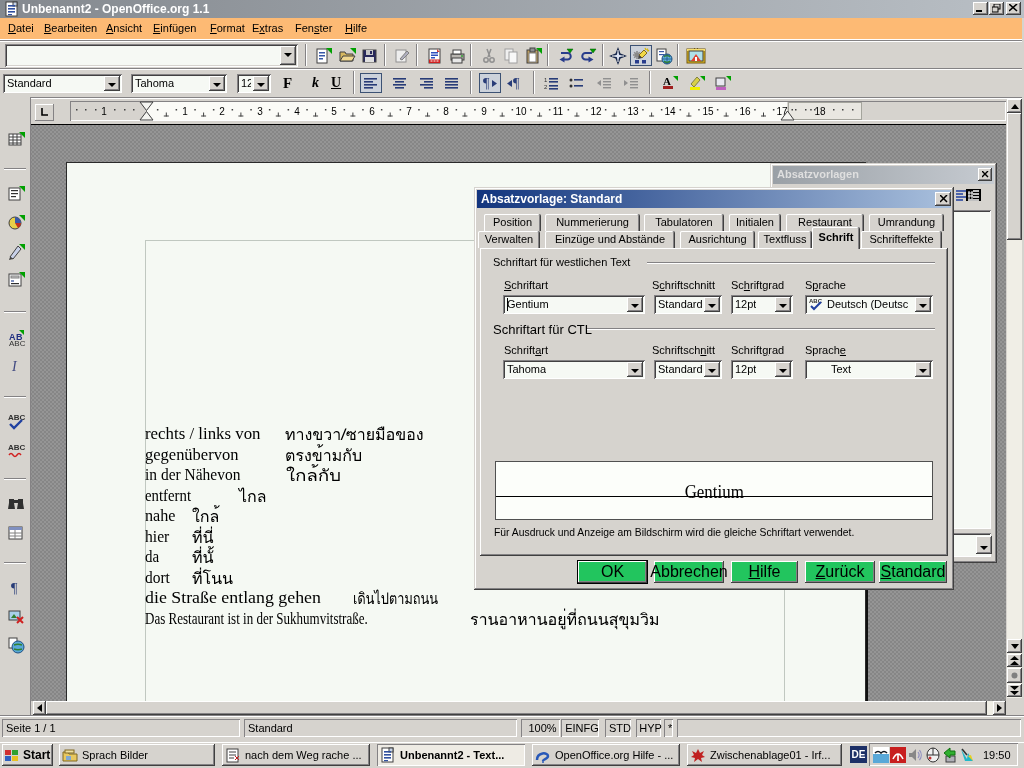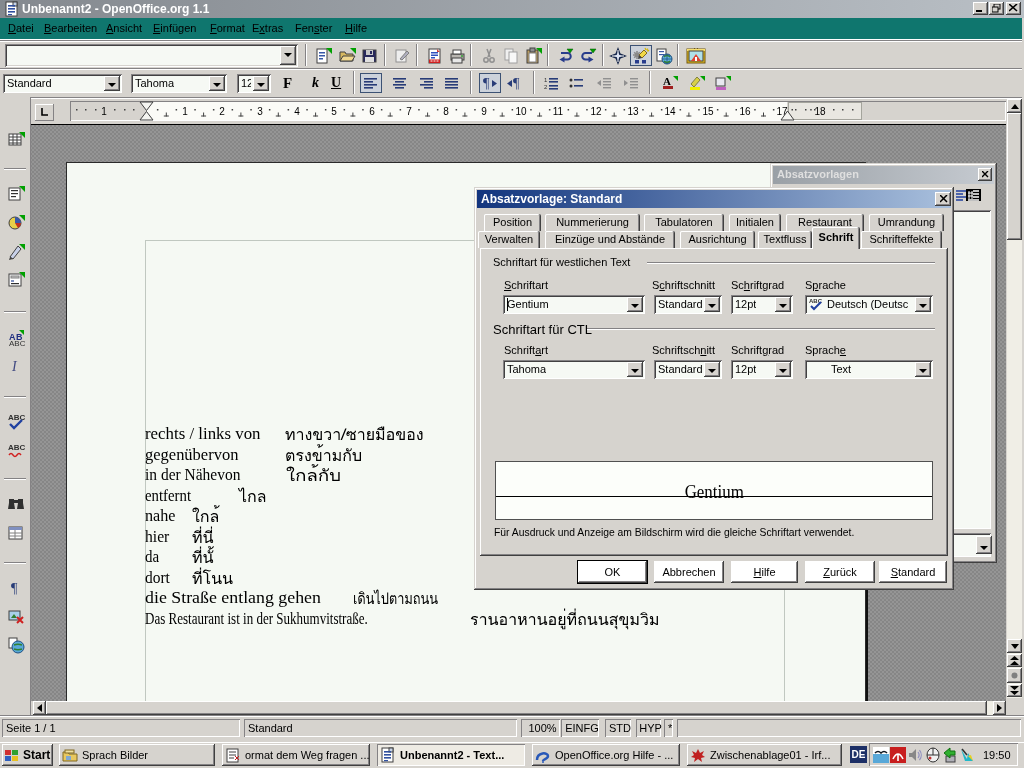--- a/index.html
+++ b/index.html
@@ -9,21 +9,21 @@
 .sunken{box-shadow:inset 1px 1px 0 #848284,inset -1px -1px 0 #fff,inset 2px 2px 0 #424142,inset -2px -2px 0 #d6d3ce;background:#fff}
 .sunken1{box-shadow:inset 1px 1px 0 #848284,inset -1px -1px 0 #fff}
 .field{box-shadow:inset 1px 1px 0 #848284,inset -1px -1px 0 #fff,inset 2px 2px 0 #424142,inset -2px -2px 0 #f6f9f4;background:#f6f9f4}
 .win{position:absolute;background:#d6d3ce;box-shadow:inset -1px -1px 0 #404040,inset 1px 1px 0 #d6d3ce,inset -2px -2px 0 #848284,inset 2px 2px 0 #fff}
 .tbtn{position:absolute;display:flex;align-items:center;justify-content:center}
 .tbtn.pressed{box-shadow:inset 1px 1px 0 #3c5274, inset -1px -1px 0 #3c5274;background:#ccd2db}
 .arr{width:0;height:0;border:4px solid transparent;border-top:4px solid #000;margin-top:4px}
 .menu span{margin:0}
 u{text-decoration:underline}
 .tab{position:absolute;height:17px;padding-bottom:2px;background:#d6d3ce;box-shadow:inset -1px 0 0 #404040,inset 1px 0 0 #fff,inset 0 1px 0 #fff,inset -2px 0 0 #848284;border-top-left-radius:2px;border-top-right-radius:2px;display:flex;align-items:center;justify-content:center;font-size:11px}
-.btn{position:absolute;height:22px;background:#ffffff;box-shadow:inset -1px -1px 0 #404040,inset 1px 1px 0 #fff,inset -2px -2px 0 #848284;display:flex;align-items:center;justify-content:center;font-size:11px}
+.btn{position:absolute;height:22px;background:#22c55e;box-shadow:inset -1px -1px 0 #404040,inset 1px 1px 0 #fff,inset -2px -2px 0 #848284;display:flex;align-items:center;justify-content:center;font-size:16px}
 .cell{position:absolute;top:3px;bottom:4px;box-shadow:inset 1px 1px 0 #848284,inset -1px -1px 0 #fff;display:flex;align-items:center;padding-left:4px}
 .task{position:absolute;top:744px;height:22px;background:#d6d3ce;box-shadow:inset -1px -1px 0 #404040,inset 1px 1px 0 #fff,inset -2px -2px 0 #848284;display:flex;align-items:center;padding-left:3px;font-size:11px;white-space:nowrap;overflow:hidden}
 .task svg{margin-right:4px;flex:none}
 </style></head><body>
 <div class="abs" style="left:0;top:0;width:1024px;height:18px;background:linear-gradient(to right,#84898f,#b9bfc5)"></div>
 <div class="abs" style="left:4px;top:1px"><svg width="16" height="16" viewBox="0 0 16 16">
       <rect x="2" y="1" width="11" height="14" fill="#fff" stroke="#404040"></rect>
       <rect x="9" y="1" width="4" height="4" fill="#c8d4e8" stroke="#404040"></rect>
       <rect x="4" y="4" width="7" height="1.6" fill="#3050a0"></rect>
       <rect x="4" y="7" width="7" height="1.6" fill="#3050a0"></rect>
@@ -37,21 +37,21 @@
 <svg class="abs" style="left:976px;top:10px" width="8" height="3">
     <rect width="6" height="2" fill="#000"></rect>
   </svg>
 <svg class="abs" style="left:992px;top:4px" width="9" height="9">
     <rect x="2" y="0" width="6" height="5" fill="none" stroke="#000"></rect>
     <rect x="0" y="3" width="6" height="5" fill="#d6d3ce" stroke="#000"></rect>
   </svg>
 <svg class="abs" style="left:1009px;top:4px" width="9" height="8">
     <path d="M0 0 L8 7 M8 0 L0 7" stroke="#000" stroke-width="1.6"></path>
   </svg>
-<div class="abs menu" style="left:0;top:18px;width:1024px;height:22px;background:#0f766e;box-shadow:inset 0 -1px 0 #fff">
+<div class="abs menu" style="left:0;top:18px;width:1024px;height:22px;background:#fdba74;box-shadow:inset 0 -1px 0 #fff">
 <span class="abs" style="left:8px;top:4px"><u>D</u>atei</span>
 <span class="abs" style="left:44px;top:4px"><u>B</u>earbeiten</span>
 <span class="abs" style="left:106px;top:4px"><u>A</u>nsicht</span>
 <span class="abs" style="left:153px;top:4px"><u>E</u>infügen</span>
 <span class="abs" style="left:210px;top:4px"><u>F</u>ormat</span>
 <span class="abs" style="left:252px;top:4px">E<u>x</u>tras</span>
 <span class="abs" style="left:295px;top:4px">Fen<u>s</u>ter</span>
 <span class="abs" style="left:345px;top:4px"><u>H</u>ilfe</span>
 </div>
 <div class="abs" style="left:0;top:40px;width:1024px;height:28px;background:#d6d3ce;box-shadow:inset 0 1px 0 #848284, inset 0 2px 0 #fff"></div>
@@ -633,21 +633,21 @@
       <rect x="4" y="8" width="5" height="4" fill="#80a8d0"></rect>
     </svg>
     <span style="overflow:hidden;white-space:nowrap">Sprach Bilder</span>
   </div>
 <div class="task" style="left:222px;width:148px;">
     <svg width="16" height="15" viewBox="0 0 16 15">
       <rect x="2" y="1" width="11" height="13" fill="#fff" stroke="#404040"></rect>
       <path d="M4 4 h7 M4 7 h7 M4 10 h5" stroke="#404040"></path>
       <path d="M10 8 l4 4 M14 8 l-4 4" stroke="#c02020"></path>
     </svg>
-    <span style="overflow:hidden;white-space:nowrap">ormat dem Weg fragen ...</span>
+    <span style="overflow:hidden;white-space:nowrap">nach dem Weg rache ...</span>
   </div>
 <div class="task" style="left:377px;width:148px;background:#eeebe4;box-shadow:inset 1px 1px 0 #848284,inset -1px -1px 0 #fff;font-weight:bold;">
     <svg width="16" height="16" viewBox="0 0 16 16">
       <rect x="2" y="1" width="11" height="14" fill="#fff" stroke="#404040"></rect>
       <rect x="9" y="1" width="4" height="4" fill="#c8d4e8" stroke="#404040"></rect>
       <rect x="4" y="4" width="7" height="1.6" fill="#3050a0"></rect>
       <rect x="4" y="7" width="7" height="1.6" fill="#3050a0"></rect>
       <rect x="4" y="10" width="7" height="1.6" fill="#3050a0"></rect>
       <rect x="4" y="13" width="4" height="1.2" fill="#3050a0"></rect>
     </svg>

